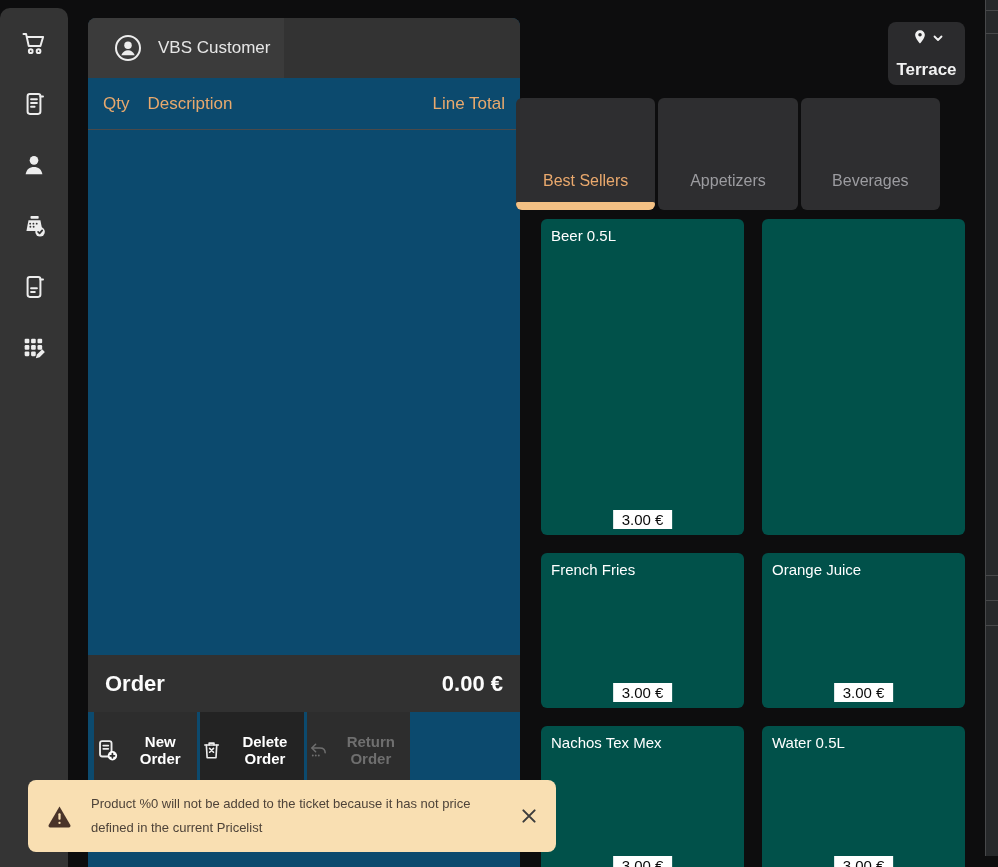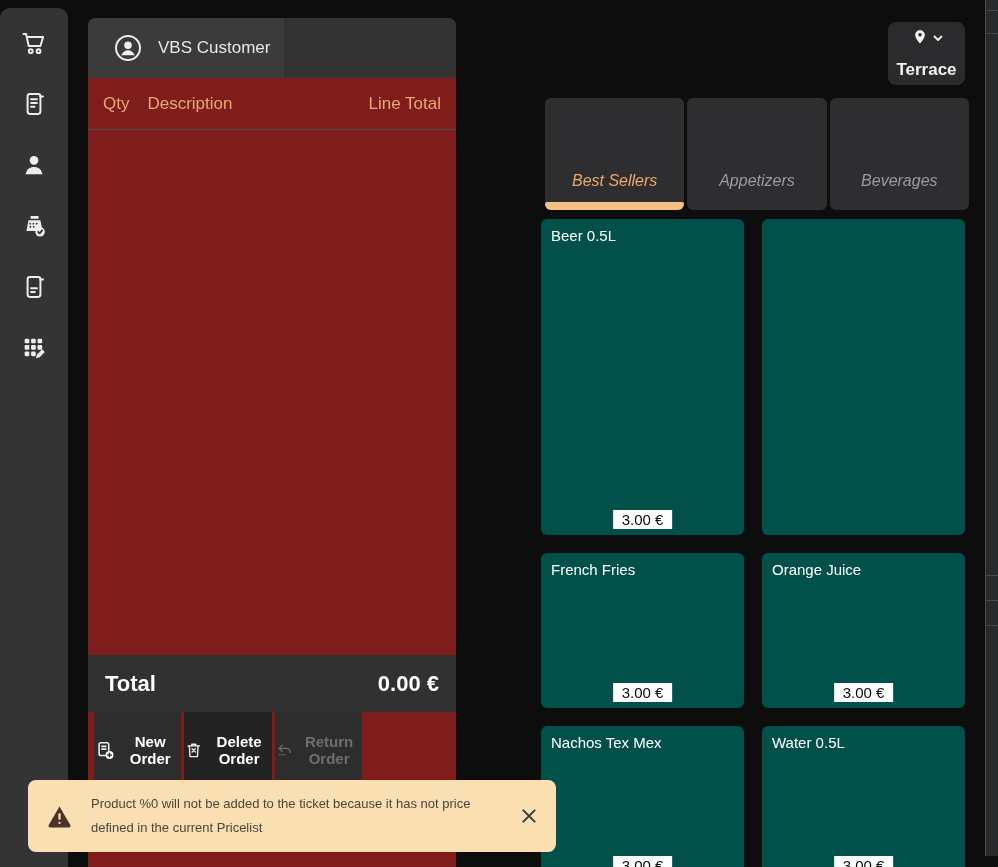--- a/index.html
+++ b/index.html
@@ -11,22 +11,22 @@
   
   .sidebar{
     position:absolute;left:0;top:8px;width:68px;height:859px;
     background:#343434;border-radius:10px 10px 0 0;
     display:flex;flex-direction:column;align-items:center;
     padding-top:21px;gap:33px;box-sizing:border-box;
   }
   .side-icon{width:28px;height:28px;cursor:pointer;}
   
   .order-panel{
-    position:absolute;left:88px;top:18px;width:368px;height:849px;
-    background:#7f1d1d;border-radius:8px 8px 0 0;
+    position:absolute;left:88px;top:18px;width:432px;height:849px;
+    background:#0c4a6e;border-radius:8px 8px 0 0;
   }
   .op-header{position:absolute;top:0;left:0;right:0;height:60px;background:#333333;border-radius:8px 8px 0 0;}
   .customer-btn{
     position:absolute;left:0;top:0;width:196px;height:60px;background:#3b3b3b;
     display:flex;align-items:center;gap:15px;padding-left:25px;box-sizing:border-box;
     color:#e6e6e6;font-size:17px;cursor:pointer;border-radius:8px 0 0 0;
   }
   .cols{
     position:absolute;top:60px;left:0;right:0;height:52px;
     display:flex;align-items:center;color:#e8a96d;font-size:17px;
@@ -57,22 +57,22 @@
   
   .floor-btn{
     position:absolute;left:888px;top:22px;width:77px;height:63px;
     background:#2b2b2d;border-radius:8px;cursor:pointer;
     display:flex;flex-direction:column;align-items:center;justify-content:center;gap:12px;
     color:#f2f2f2;font-weight:bold;font-size:17px;
   }
   .pin-row{display:flex;align-items:center;gap:2px;}
   
   .tabs{
-    position:absolute;left:545px;top:98px;width:424px;height:112px;
-    display:grid;grid-template-columns:repeat(3,1fr);gap:3px;font-style:italic;
+    position:absolute;left:516px;top:98px;width:424px;height:112px;
+    display:grid;grid-template-columns:repeat(3,1fr);gap:3px;
   }
   .tab{
     background:#2e2e30;border-radius:6px;position:relative;cursor:pointer;
     display:flex;align-items:flex-end;justify-content:center;
     padding-bottom:20px;box-sizing:border-box;
     color:#9c9ca0;font-size:16px;
   }
   .tab.active{color:#eaa96d;}
   .tab.active::after{
     content:"";position:absolute;left:0;right:0;bottom:0;height:8px;
@@ -181,21 +181,21 @@
     </svg>
     <span>VBS Customer</span>
   </div>
   <div class="cols">
     <span class="col-qty">Qty</span>
     <span class="col-desc">Description</span>
     <span class="col-total">Line Total</span>
   </div>
   <div class="order-list"></div>
   <div class="total-row">
-    <span>Total</span>
+    <span>Order</span>
     <span>0.00 €</span>
   </div>
   <div class="actions">
     <button class="action-btn">
       <svg viewBox="0 0 24 24">
         <g class="icon-stroke">
           <rect x="5.5" y="3.5" width="10.5" height="14" rx="2"></rect>
           <path d="M8.5 7.5h4.5M8.5 10.5h4.5"></path>
         </g>
         <circle cx="16.8" cy="16.8" r="4.3" fill="#fff"></circle>

